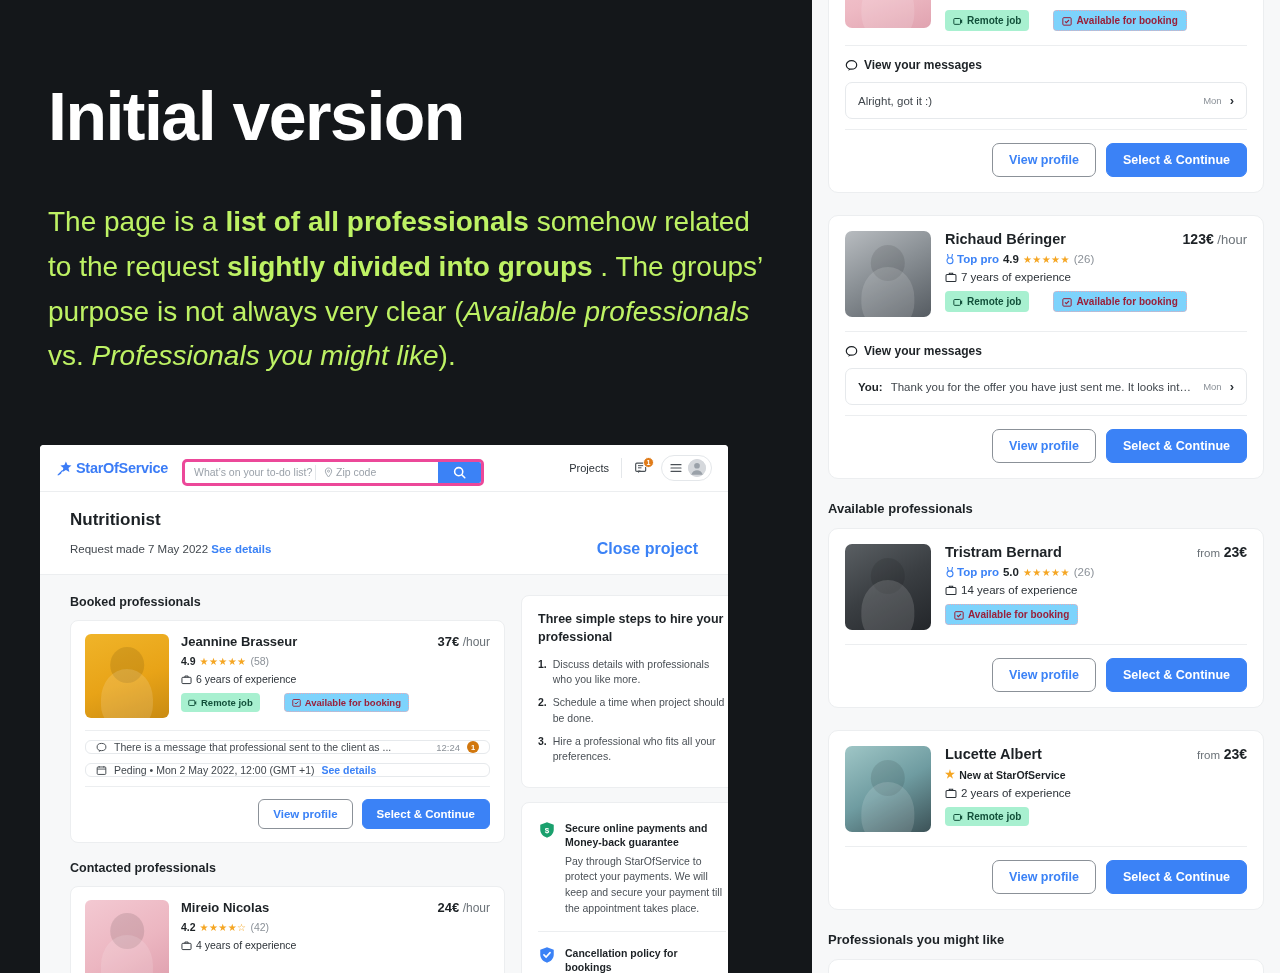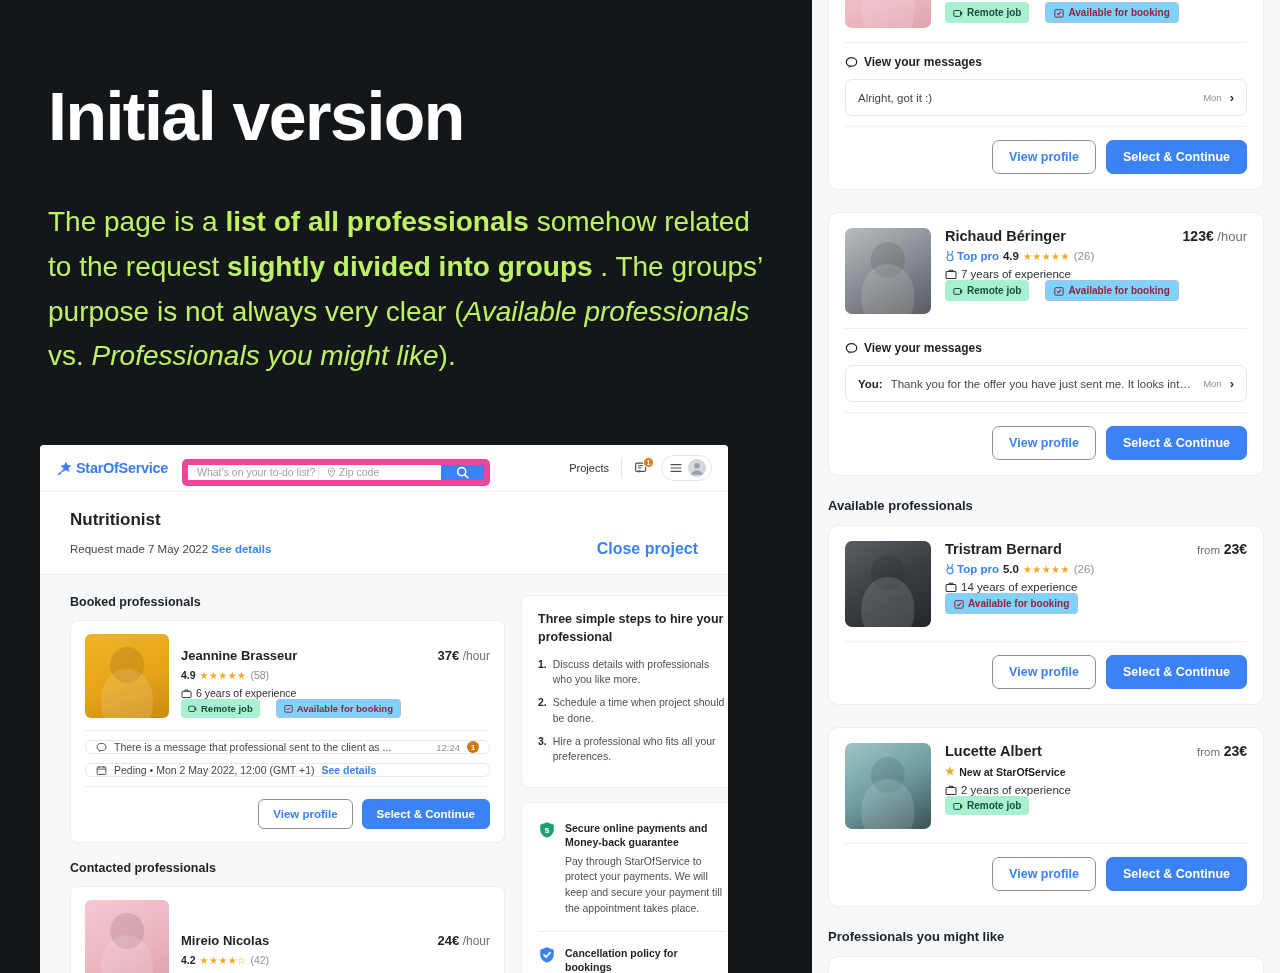--- a/index.html
+++ b/index.html
@@ -32,21 +32,21 @@
     background: #f7f8f9; overflow: hidden;
     border-radius: 4px 4px 0 0;
   }
   .app-header {
     height: 47px; background: #ffffff; display: flex; align-items: center;
     padding: 0 16px; border-bottom: 1px solid #eceef0;
   }
   .logo { display: flex; align-items: center; gap: 3px; margin-right: 14px; }
   .logo-mark { width: 17px; height: 17px; flex: none; }
   .logo-text { font-size: 14.5px; font-weight: 700; color: #3b7cf6; letter-spacing: -0.3px; white-space: nowrap; }
-  .searchbar { display: flex; align-items: center; height: 27px; border: 6px solid #ec4899; border-radius: 5px; background: #fff; overflow: hidden; margin-top: 8px; }
+  .searchbar { display: flex; align-items: center; height: 27px; border: 3px solid #ec4899; border-radius: 5px; background: #fff; overflow: hidden; margin-top: 8px; }
   .search-field { width: 130px; padding: 0 9px; font-size: 10.5px; color: #9aa1a9; white-space: nowrap; height: 100%; display: flex; align-items: center; }
   .search-divider { width: 1px; height: 15px; background: #e4e7ea; }
   .search-zip { width: 122px; padding: 0 8px; font-size: 10.5px; color: #9aa1a9; display: flex; align-items: center; gap: 3px; height: 100%; }
   .search-btn { width: 43px; height: 27px; background: #3b82f6; display: flex; align-items: center; justify-content: center; border: none; cursor: pointer; }
   .header-right { margin-left: auto; display: flex; align-items: center; gap: 12px; }
   .nav-projects { font-size: 11px; color: #2b3137; }
   .vdiv { width: 1px; height: 20px; background: #e4e7ea; }
   .msg-wrap { position: relative; display: flex; align-items: center; cursor: pointer; }
   .msg-badge {
     position: absolute; top: -4px; right: -5px;
@@ -65,35 +65,35 @@
   .app-subrow { display: flex; align-items: center; justify-content: space-between; }
   .app-sub { font-size: 11.5px; color: #41474d; }
   .link { color: #3b82f6; font-weight: 600; cursor: pointer; }
   .app-body { display: flex; gap: 16px; padding: 20px 30px 0 30px; }
   .app-main { width: 435px; flex: none; }
   .app-aside { width: 222px; flex: none; }
 
   .section-label { font-size: 12.5px; font-weight: 700; color: #1d2226; margin-bottom: 11px; }
 
   .pro-card { background: #fff; border: 1px solid #eceef0; border-radius: 8px; margin-bottom: 18px; }
-  .pro-top { display: flex; padding: 13px 14px 12px 14px; gap: 12px; align-items: flex-end; }
+  .pro-top { display: flex; padding: 13px 14px 12px 14px; gap: 12px; }
   .photo { width: 84px; height: 84px; border-radius: 6px; flex: none; background: #ddd; overflow: hidden; position: relative; }
   .pro-info { flex: 1; min-width: 0; }
   .pro-name-row { display: flex; align-items: flex-start; justify-content: space-between; gap: 8px; }
   .pro-name { font-size: 13px; font-weight: 700; color: #1d2226; }
   .pro-price { font-size: 12px; color: #6b7278; white-space: nowrap; }
   .pro-price b { font-size: 13px; color: #1d2226; font-weight: 700; }
   .pro-rate { display: flex; align-items: center; gap: 4px; margin-top: 6px; font-size: 10.5px; color: #1d2226; }
   .toppro { color: #3b82f6; font-weight: 700; display: flex; align-items: center; gap: 2px; }
   .rate-num { font-weight: 700; }
   .stars { color: #f5a623; letter-spacing: 0.4px; font-size: 10px; }
   .rate-count { color: #8b9198; }
   .newpro { display: flex; align-items: center; gap: 4px; font-size: 10.5px; color: #1d2226; font-weight: 600; margin-top: 6px; }
   .pro-exp { display: flex; align-items: center; gap: 4px; margin-top: 6px; font-size: 10.5px; color: #2b3137; }
-  .badges { display: flex; gap: 16px; margin-top: 0; flex-wrap: wrap; }
+  .badges { display: flex; gap: 24px; margin-top: 8px; flex-wrap: wrap; }
   .badge { display: inline-flex; align-items: center; gap: 4px; font-size: 9.5px; font-weight: 700; padding: 3px 7px; border-radius: 4px; white-space: nowrap; }
   .badge-remote { background: #a8f0d0; color: #12503a; }
   .badge-booking { background: #7dd3fc; color: #99203a; border: 1px dotted #e9a8b6; }
 
   .pro-divider { height: 1px; background: #eceef0; margin: 0 14px; }
   .rowbox {
     margin: 9px 14px; border: 1px solid #e6e9ec; border-radius: 6px;
     padding: 0 10px; display: flex; align-items: center; gap: 7px;
     font-size: 10.5px; color: #41474d; cursor: pointer;
   }

